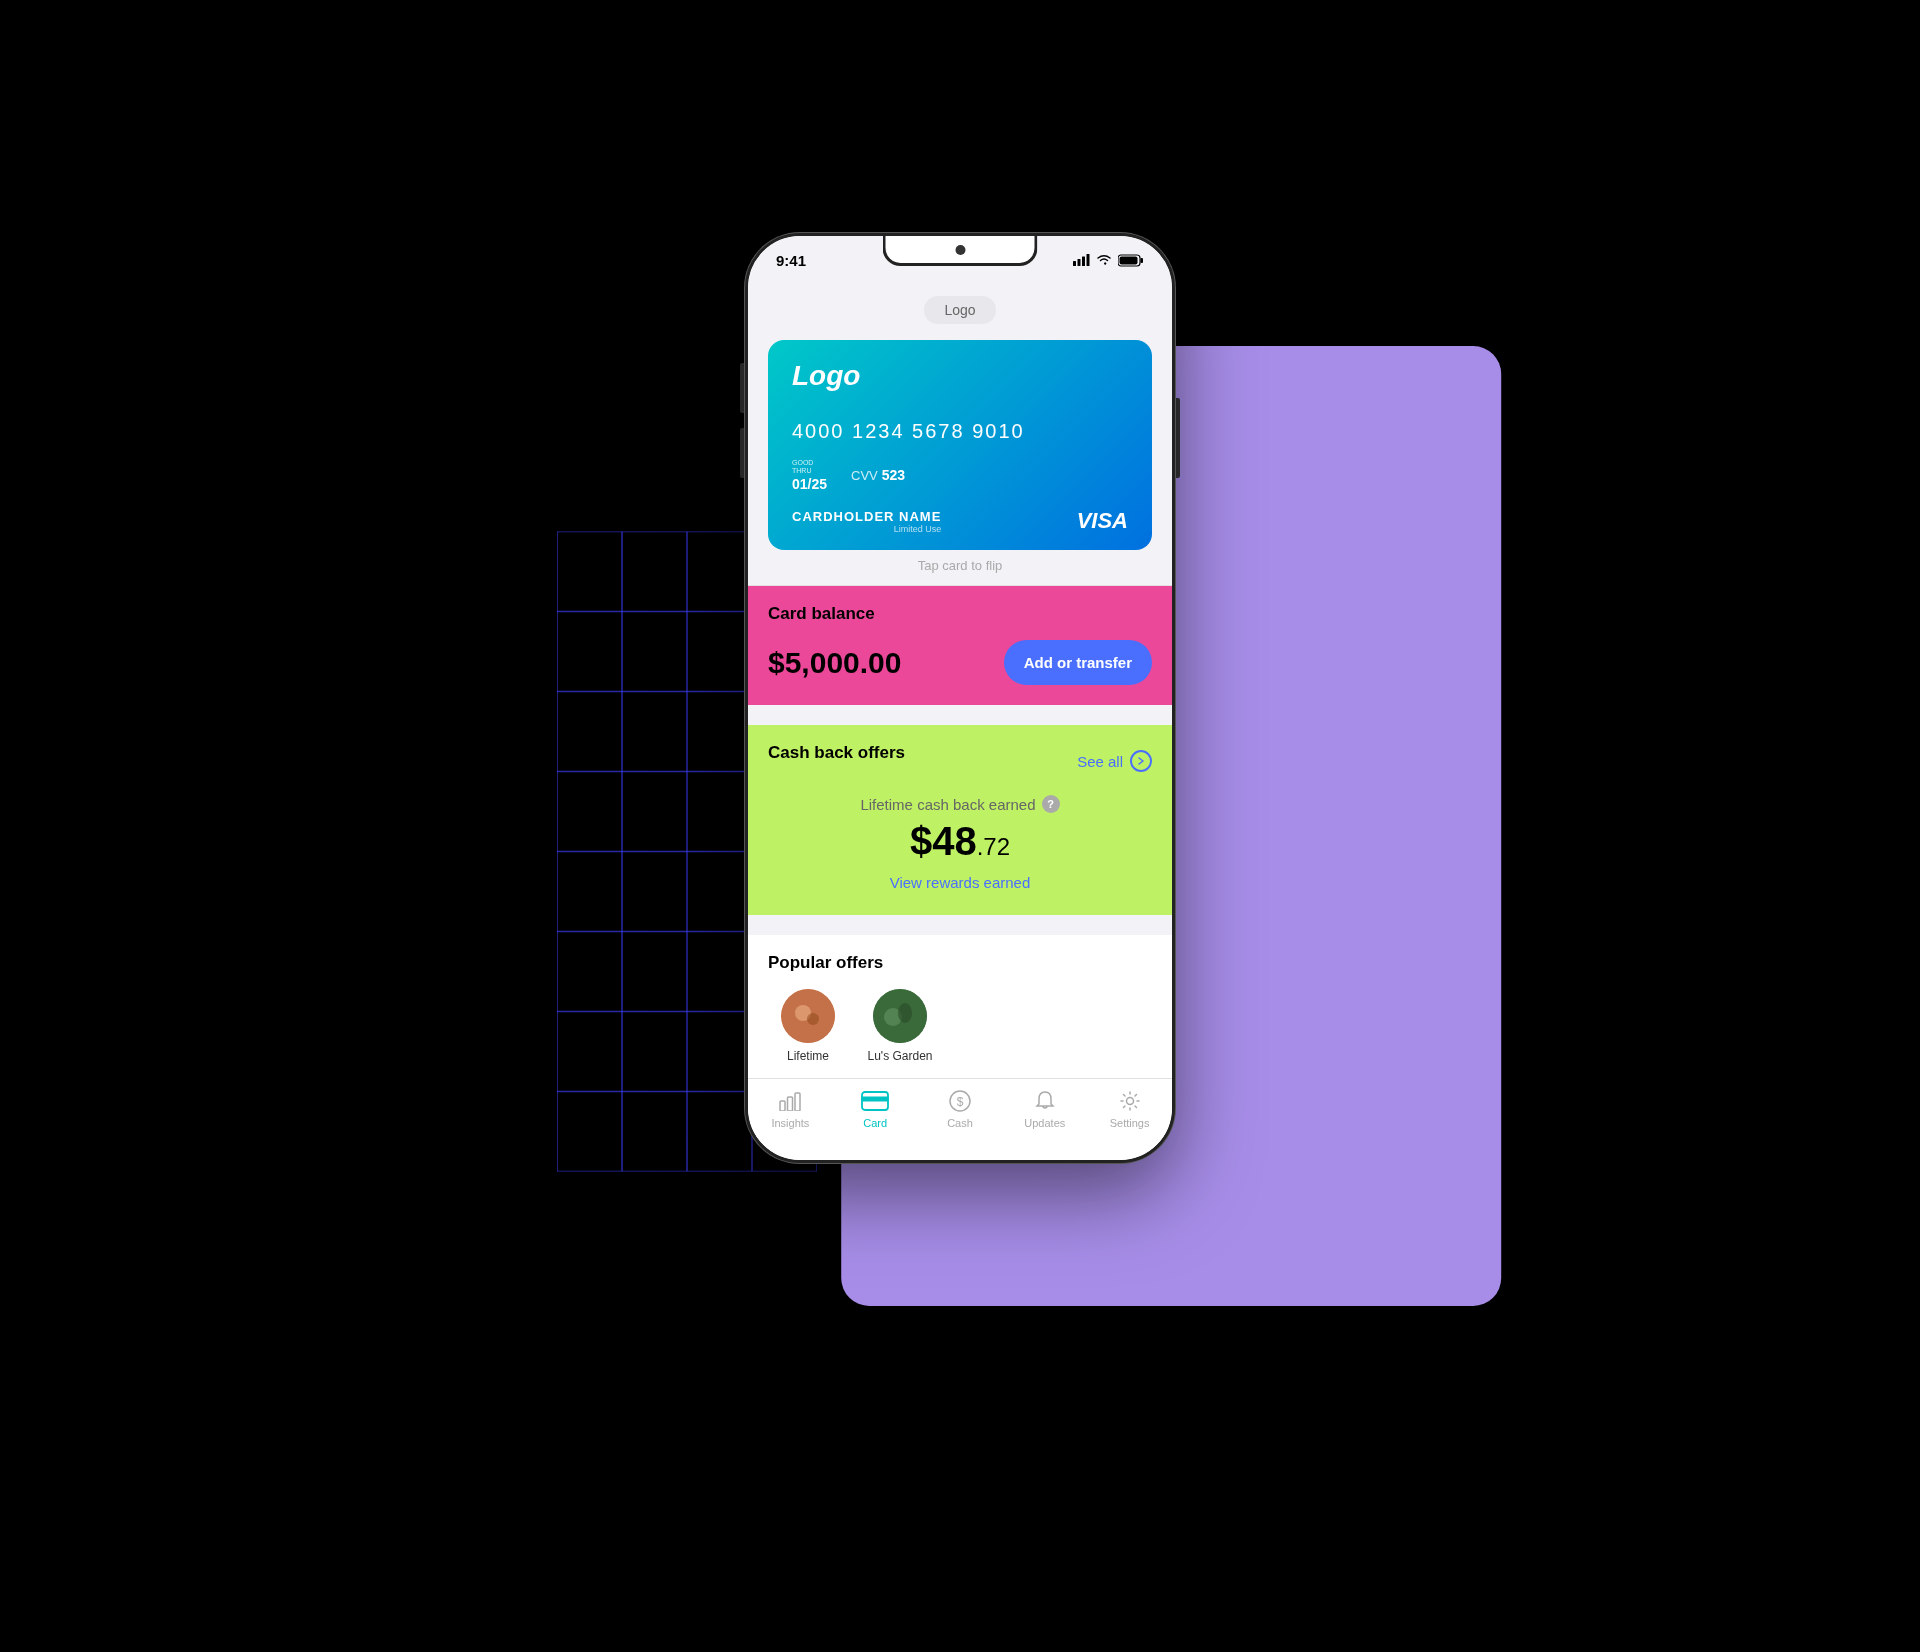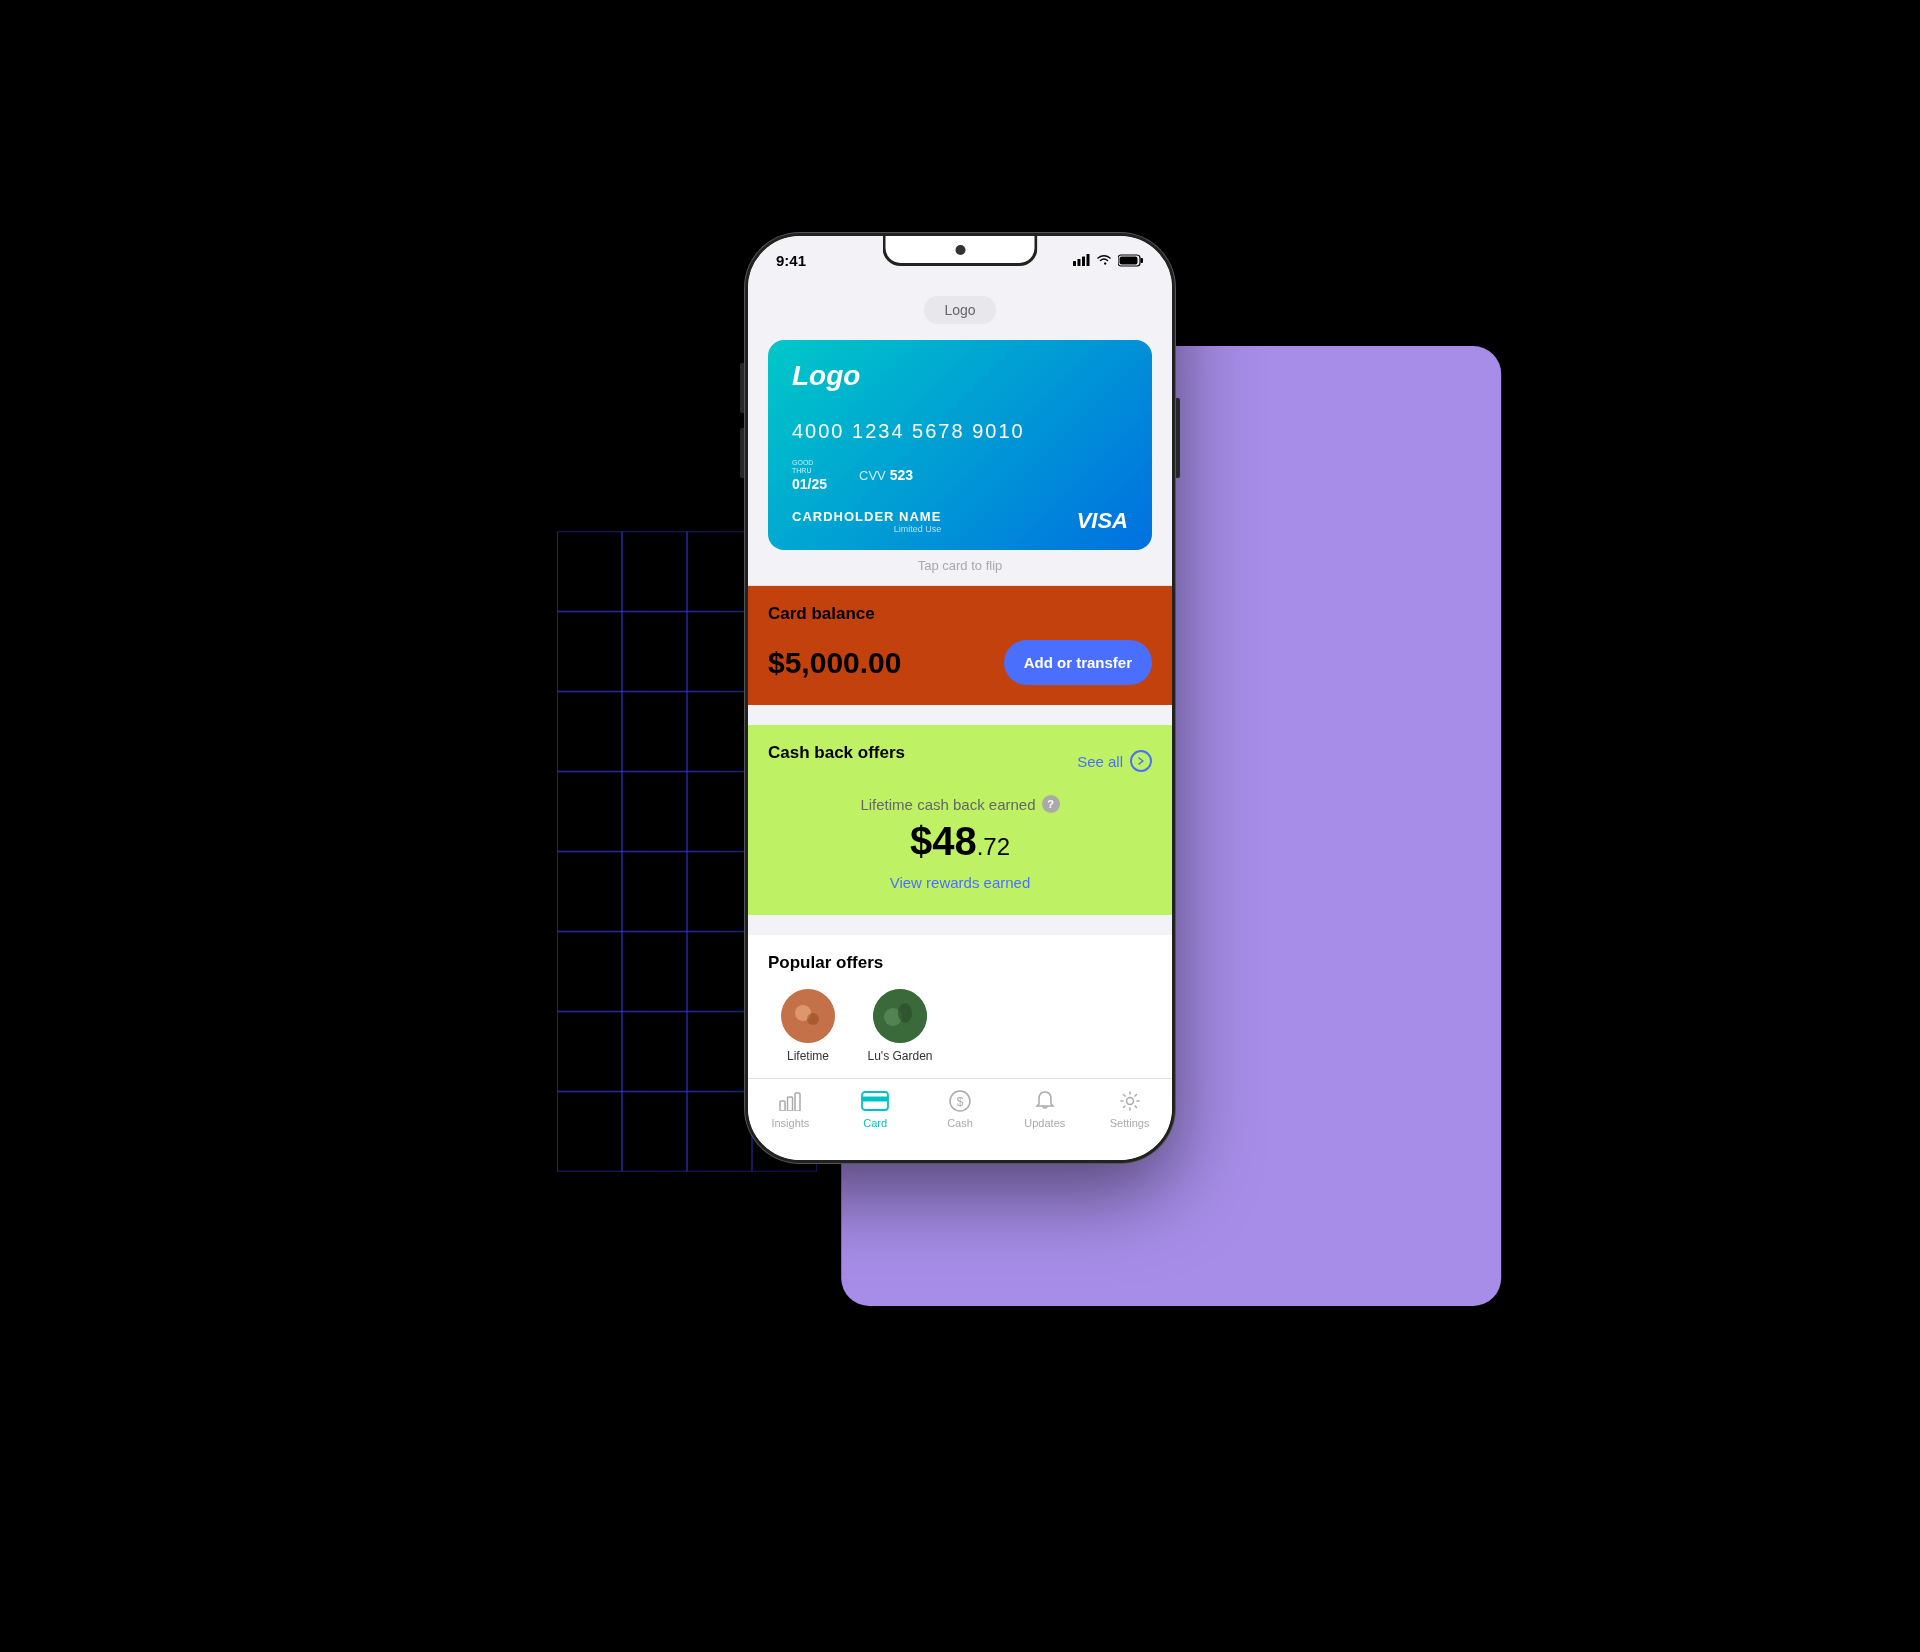--- a/index.html
+++ b/index.html
@@ -186,21 +186,21 @@
       font-size: 20px;
       font-weight: 500;
       color: #fff;
       letter-spacing: 2px;
       margin-bottom: 16px;
     }
 
     .card-details-row {
       display: flex;
       align-items: center;
-      gap: 32px;
+      gap: 24px;
       margin-bottom: 16px;
     }
 
     .card-expiry-group {
       display: flex;
       flex-direction: column;
     }
 
     .card-label-small {
       font-size: 7px;
@@ -260,21 +260,21 @@
 
     .tap-hint {
       text-align: center;
       color: #aaa;
       font-size: 13px;
       padding: 8px 0 12px;
     }
 
     
     .balance-section {
-      background: #c2410c;
+      background: #ec4899;
       padding: 18px 20px 20px;
       margin-bottom: 10px;
     }
 
     .section-title {
       font-size: 17px;
       font-weight: 600;
       color: #000;
       margin-bottom: 16px;
     }

